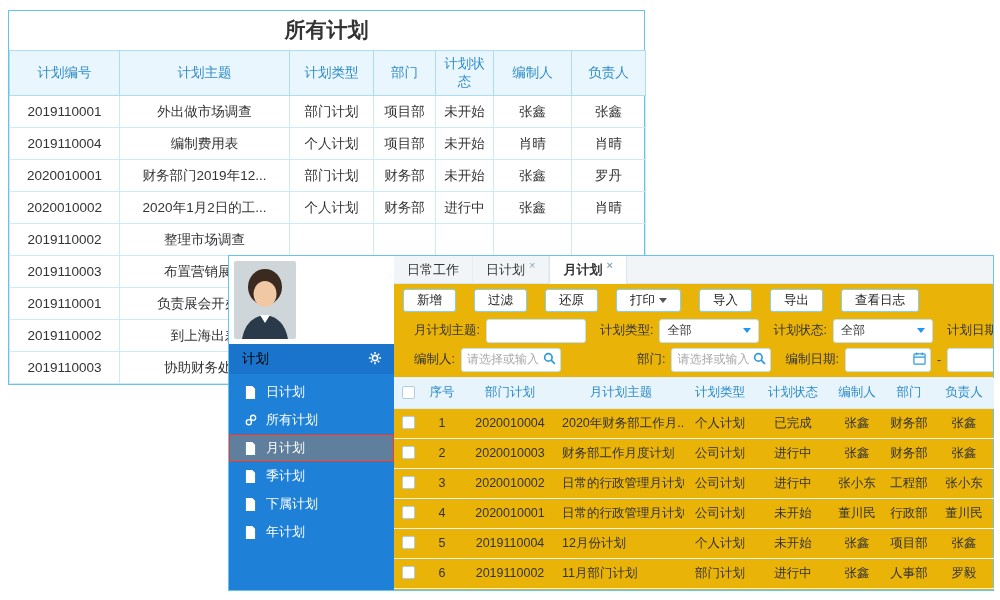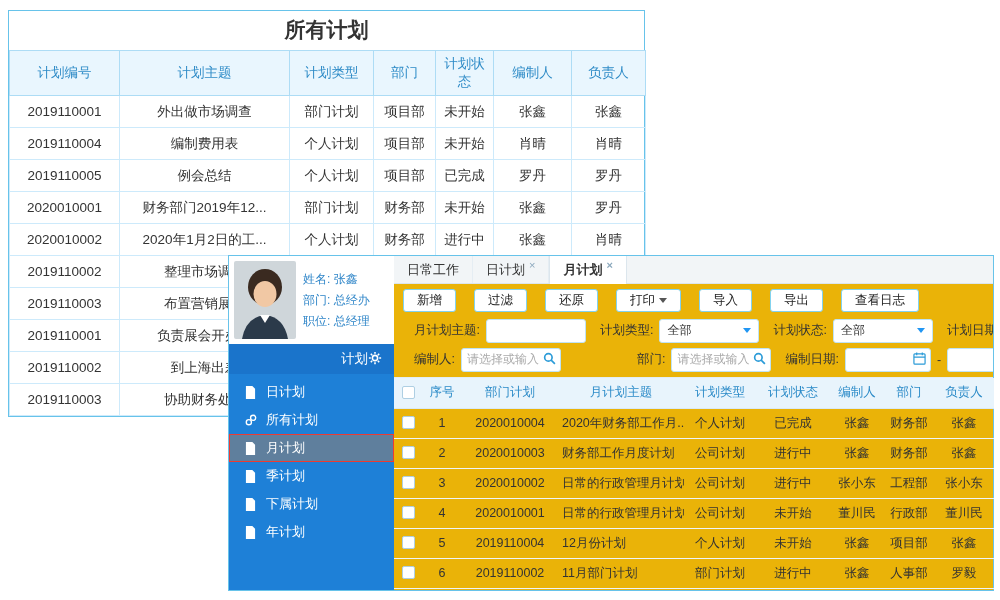--- a/index.html
+++ b/index.html
@@ -12,21 +12,21 @@
 .bgtable{width:100%;border-collapse:collapse;table-layout:fixed;border-top:1px solid #9fd6f2}
 .bgtable th{background:#e9f6fe;color:#2e8bc7;font-weight:normal;font-size:13.5px;border:1px solid #addcf5;height:45px;padding:2px 8px;line-height:1.35}
 .bgtable td{font-size:13.5px;color:#333;text-align:center;border:1px solid #cdeafb;height:32px;padding:0 4px;white-space:nowrap;overflow:hidden}
 
 
 .fgwin{position:absolute;left:228px;top:255px;width:766px;height:336px;background:#fff;border:1px solid #67c3ea;display:flex;z-index:5}
 .leftcol{flex:0 0 165px;display:flex;flex-direction:column;background:#1e80d7;overflow:hidden}
 .profile{height:88px;flex:0 0 88px;background:#fff;display:flex;align-items:center;gap:7px;padding:4px 4px 4px 5px}
 .avatar{width:62px;height:78px;flex:0 0 62px;border-radius:2px;overflow:hidden}
 .pinfo{font-size:12px;color:#2e85c8;line-height:21px;white-space:nowrap}
-.sidehead{height:30px;flex:0 0 30px;display:flex;align-items:center;justify-content:flex-end;padding:0 12px 0 13px;color:#ffffff;font-size:13.5px;background:#1a74cb}
+.sidehead{height:30px;flex:0 0 30px;display:flex;align-items:center;justify-content:space-between;padding:0 12px 0 13px;color:#000000;font-size:13.5px;background:#1a74cb}
 .nav{padding-top:4px}
 .sitem{height:28px;display:flex;align-items:center;gap:9px;padding-left:15px;color:#fff;font-size:13px;cursor:pointer}
 .sitem.active{background:#5f7f9d;border:1px solid #ee3b32;padding-left:14px}
 .micon{width:13px;display:inline-flex;justify-content:center}
 
 .rightcol{flex:1;display:flex;flex-direction:column;min-width:0;background:#eab308}
 .tabbar{flex:0 0 28px;display:flex;background:#f2f5f7;border-bottom:1px solid #dce6ed;font-size:13px;color:#333}
 .tab{display:flex;align-items:center;padding:0 13px;border-right:1px solid #e5edf3;position:relative;cursor:pointer}
 .tab.active{background:#fff;margin-bottom:-1px;border-left:1px solid #dce6ed;border-right:1px solid #dce6ed;font-weight:bold}
 .tab .x{font-size:11px;color:#8ba8bd;margin-left:4px;position:relative;top:-5px}
@@ -92,29 +92,20 @@
       <tr>
         <td>2019110004</td>
           <td>编制费用表</td>
           <td>个人计划</td>
           <td>项目部</td>
           <td>未开始</td>
           <td>肖晴</td>
           <td>肖晴</td>
       </tr>
       <tr>
-        <td>2019110005</td>
-          <td>例会总结</td>
-          <td>个人计划</td>
-          <td>项目部</td>
-          <td>已完成</td>
-          <td>罗丹</td>
-          <td>罗丹</td>
-      </tr>
-      <tr>
         <td>2020010001</td>
           <td>财务部门2019年12...</td>
           <td>部门计划</td>
           <td>财务部</td>
           <td>未开始</td>
           <td>张鑫</td>
           <td>罗丹</td>
       </tr>
       <tr>
         <td>2020010002</td>
@@ -180,25 +171,20 @@
     <div class="profile">
       <span class="avatar">
         <svg viewBox="0 0 62 78" width="62" height="78" preserveAspectRatio="none">
           <rect width="62" height="78" fill="#cfd6da"></rect>
           <ellipse cx="31" cy="26" rx="17" ry="18" fill="#3a2a20"></ellipse>
           <ellipse cx="31" cy="33" rx="11.5" ry="13" fill="#f1c8a4"></ellipse>
           <path d="M8 78 Q12 56 31 54 Q50 56 54 78 Z" fill="#2b3a4a"></path>
           <path d="M26 54 L31 62 L36 54 Z" fill="#fff"></path>
         </svg>
       </span>
-      <div class="pinfo">
-        <div>姓名: 张鑫</div>
-        <div>部门: 总经办</div>
-        <div>职位: 总经理</div>
-      </div>
     </div>
 
     <div class="sidehead">
       <span>计划</span>
       <span>
         <svg viewBox="0 0 16 16" width="14" height="14">
             <g stroke="#fff" stroke-width="1.8" fill="none">
               <circle cx="8" cy="8" r="3"></circle>
               <path d="M8 1v2.2M8 12.8V15M1 8h2.2M12.8 8H15M3.2 3.2l1.5 1.5M11.3 11.3l1.5 1.5M12.8 3.2l-1.5 1.5M4.7 11.3l-1.5 1.5"></path>
             </g>

